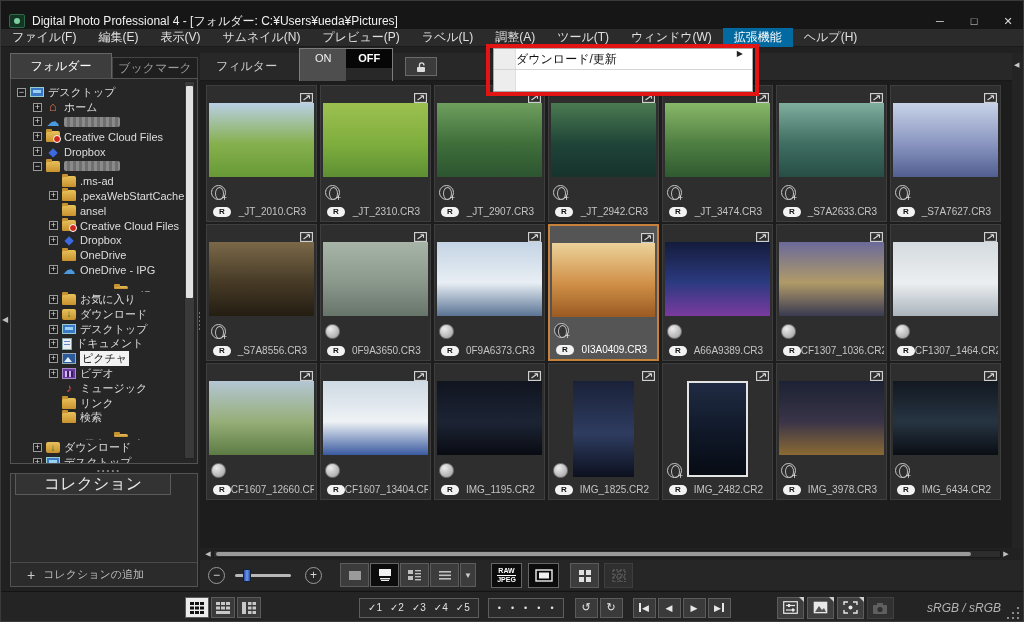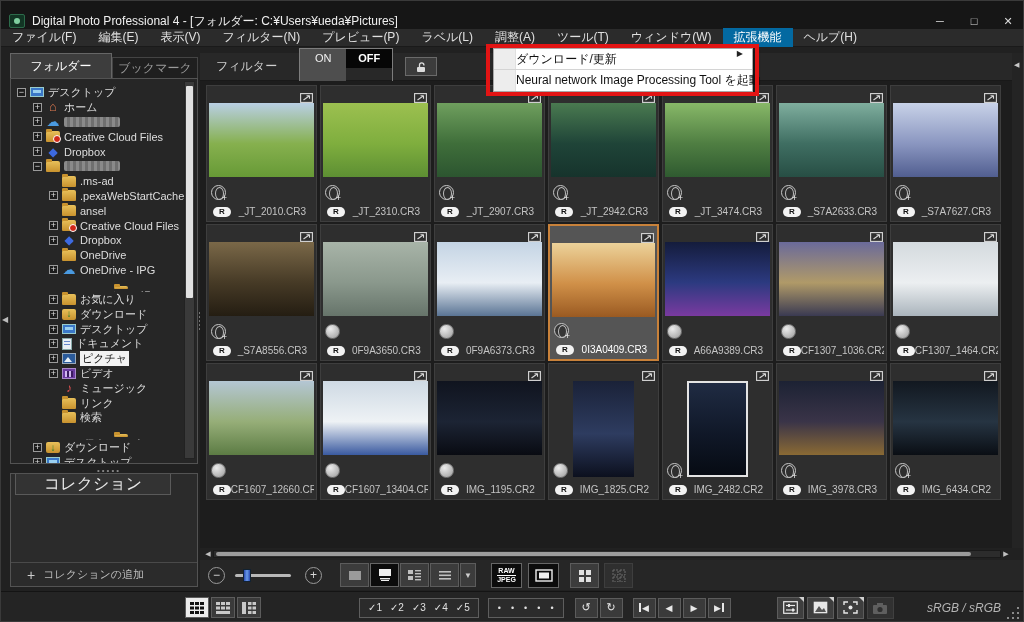--- a/index.html
+++ b/index.html
@@ -158,21 +158,21 @@
       <div class="wbtn">─</div>
       <div class="wbtn">□</div>
       <div class="wbtn">✕</div>
     </div>
   </div>
 
   <div class="menubar">
       <div class="mb-item">ファイル(F)</div>
       <div class="mb-item">編集(E)</div>
       <div class="mb-item">表示(V)</div>
-      <div class="mb-item">フィルター(N)</div>
+      <div class="mb-item">サムネイル(N)</div>
       <div class="mb-item">プレビュー(P)</div>
       <div class="mb-item">ラベル(L)</div>
       <div class="mb-item">調整(A)</div>
       <div class="mb-item">ツール(T)</div>
       <div class="mb-item">ウィンドウ(W)</div>
       <div class="mb-item hl">拡張機能</div>
       <div class="mb-item">ヘルプ(H)</div>
     </div>
 
   <div class="side-tabs">
@@ -822,17 +822,16 @@
     </div>
 
     <div class="srgb">sRGB / sRGB</div>
     <div class="grip"></div>
   </div>
 
   <div class="dropdown">
     <div class="dd-gutter"></div>
     <div class="dd-item sep">ダウンロード/更新</div>
     <div class="dd-arrow">▶</div>
-    <div class="dd-item">Neural network Image Processing Tool を起動</div>
   </div>
   <div class="redbox"></div>
 
 </div>
 
 </body></html>

